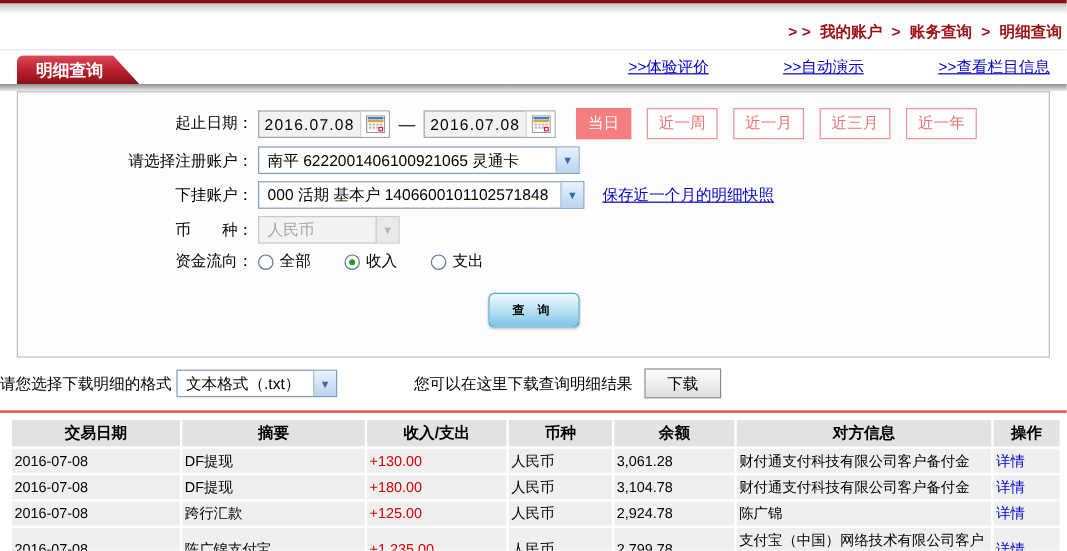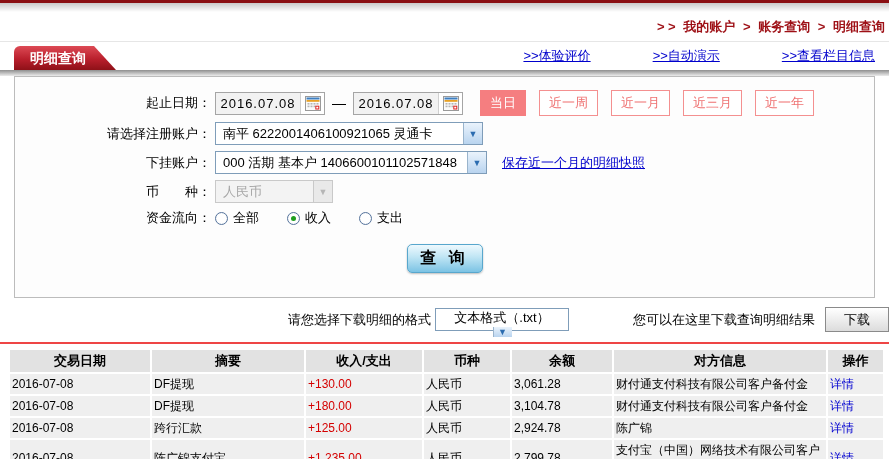--- a/index.html
+++ b/index.html
@@ -51,27 +51,27 @@
 
   .radio-group { display:flex; align-items:center; gap:28px; }
   .radio-opt { display:flex; align-items:center; gap:5px; font-size:13px; cursor:pointer; }
   .radio { width:13px; height:13px; border:1px solid #57749c; border-radius:50%; background:radial-gradient(#ffffff 55%,#dde6ef); position:relative; display:inline-block; }
   .radio.checked::after { content:""; position:absolute; left:3px; top:3px; width:5px; height:5px; border-radius:50%; background:#1f9e1f; }
 
   .query-btn {
     display:block; margin:17px auto 0; width:76px; height:29px;
     background:linear-gradient(#eef9fe 0%,#bfe5f4 45%,#7cc3e4 100%);
     border:1px solid #58a7cd; border-radius:5px;
-    font-size:16px; font-weight:bold; letter-spacing:4px; color:#000; cursor:pointer;
+    font-size:10px; font-weight:bold; letter-spacing:4px; color:#000; cursor:pointer;
     box-shadow:0 1px 2px rgba(0,0,0,.25);
   }
 
   
-  .download-row { display:flex; align-items:center; justify-content:flex-end; padding:9px 0 10px; font-size:13px; }
-  .download-row .fmt-sel { width:134px; margin-left:4px;flex-direction:column; }
+  .download-row { display:flex; align-items:center; justify-content:flex-start; padding:9px 0 10px; font-size:13px; }
+  .download-row .fmt-sel { width:134px; margin-left:4px; }
   .download-hint { margin-left:64px; }
   .download-btn { margin-left:10px; width:64px; height:25px; background:linear-gradient(#ffffff,#dcdcdc); border:1px solid #8a8a8a; font-size:13px; cursor:pointer; }
 
   .red-divider { border:0; border-top:2px solid #ee4545; }
 
   
   table.results { width:873px; margin:4px 8px 0; border-collapse:separate; border-spacing:2px; table-layout:fixed; }
   table.results th { background:#e2e2e2; font-weight:bold; font-size:13px; padding:2px 1px; text-align:center; }
   table.results td { background:#efefef; font-size:12px; padding:2px 2px; text-align:left; line-height:16px; }
   td.amount { color:#d40000; }

